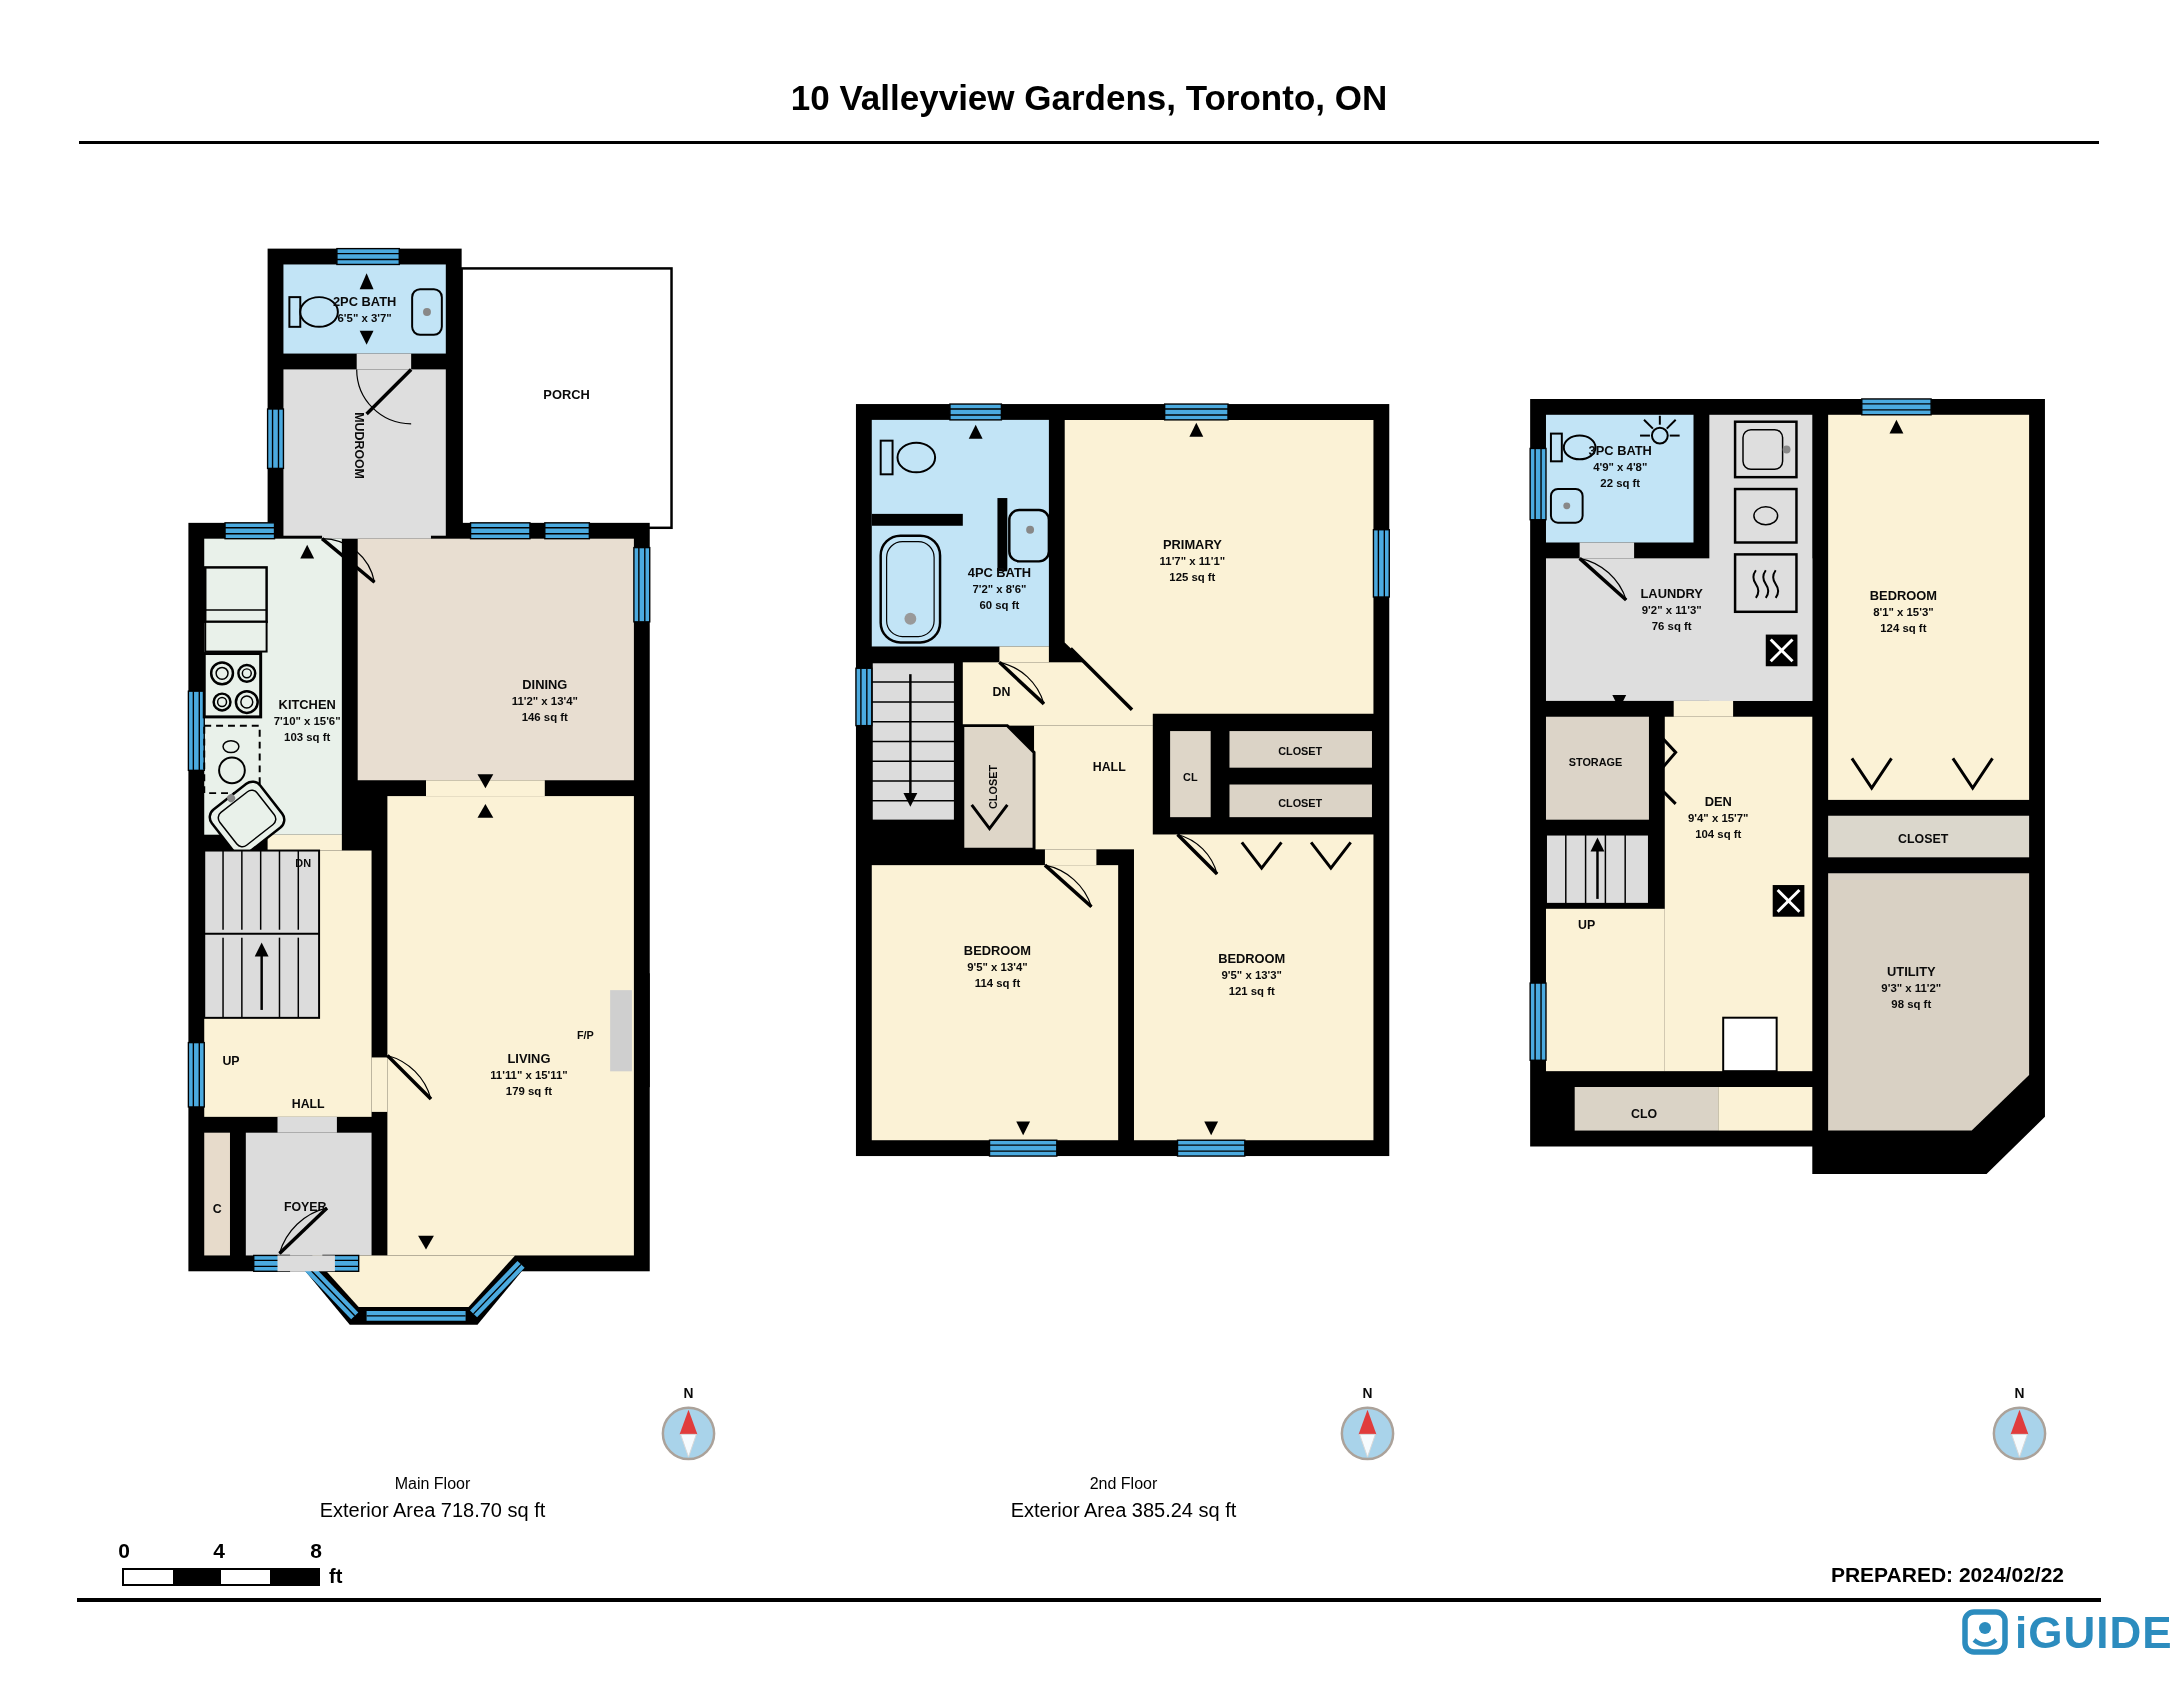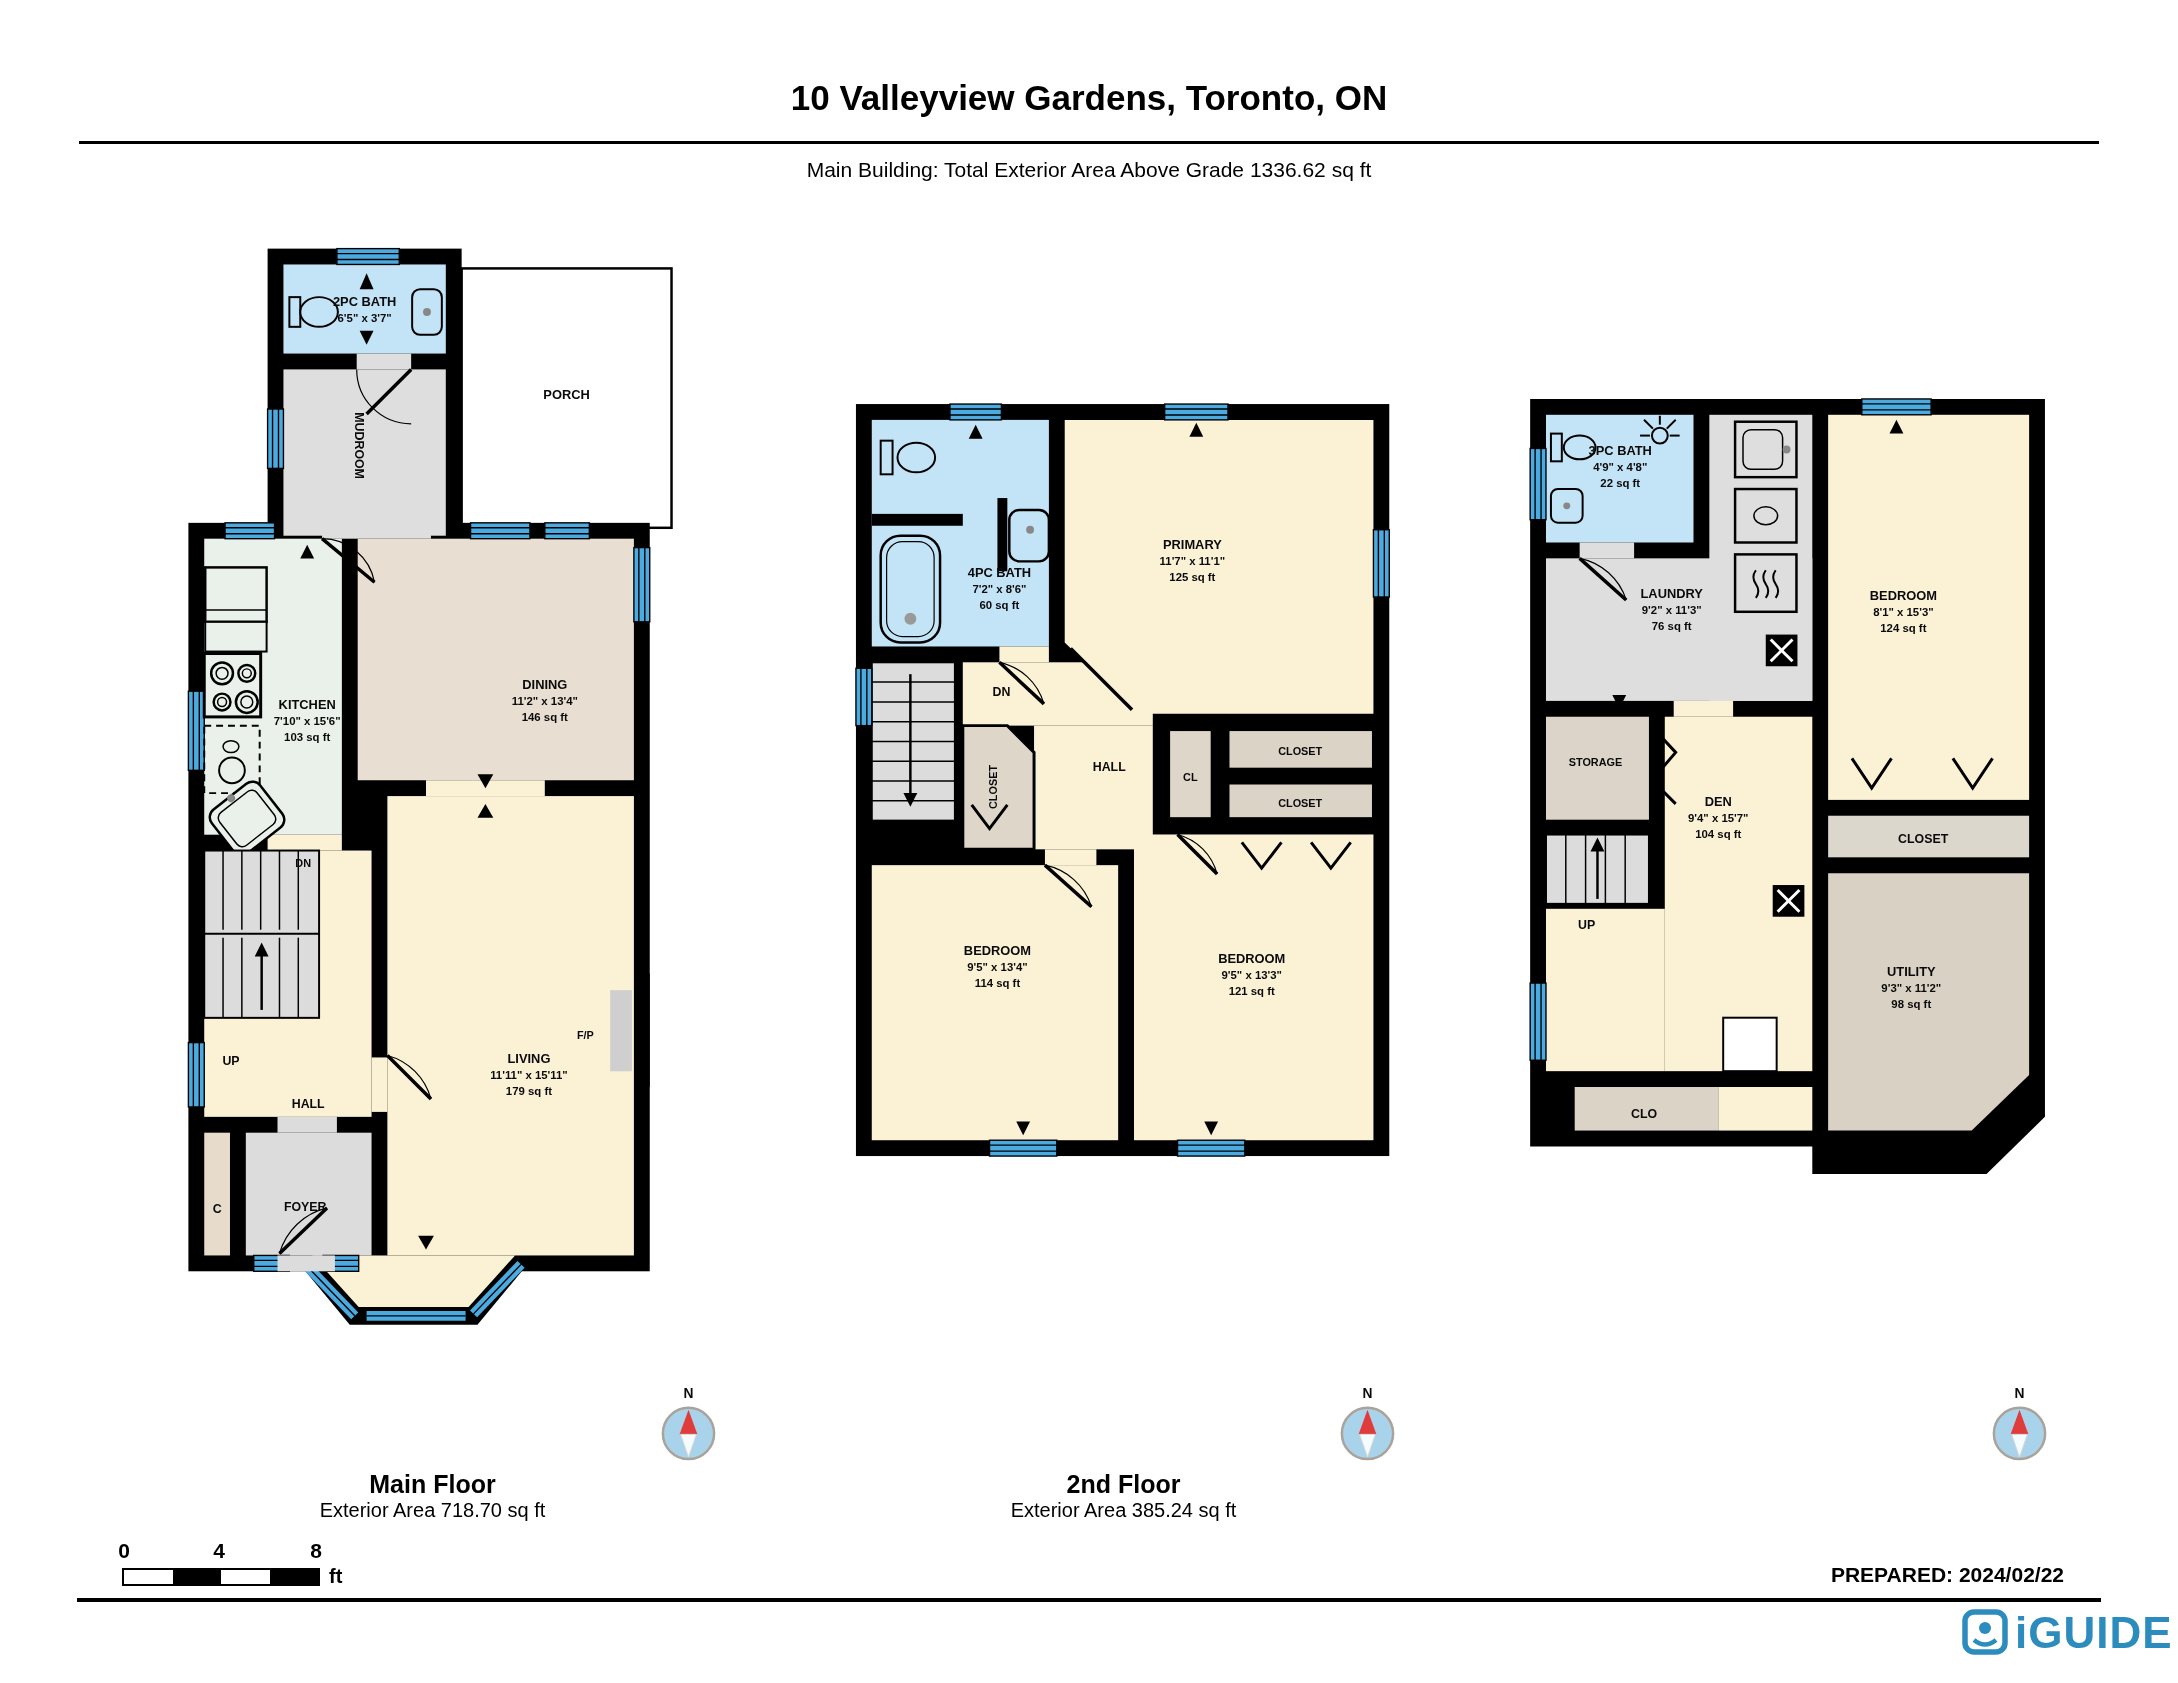--- a/index.html
+++ b/index.html
@@ -4,21 +4,21 @@
 <style>
   html,body{margin:0;padding:0;background:#fff;}
   .page{position:relative;width:2178px;height:1683px;background:#fff;overflow:hidden;
         font-family:"Liberation Sans",sans-serif;color:#000;margin-top:28px;}
   .abs{position:absolute;}
   .title{left:0;right:0;top:50px;text-align:center;font-size:35px;font-weight:bold;}
   .rule{background:#000;}
   .rule-top{left:79px;top:113px;width:2020px;height:3px;}
   .subtitle{left:0;right:0;top:130px;text-align:center;font-size:21px;}
   .floor-caption{width:515px;text-align:center;line-height:26px;}
-  .floor-caption .fc1{font-size:25px;font-weight:bold;}
+  .floor-caption .fc1{font-size:16px;font-weight:normal;}
   .floor-caption .fc2{font-size:20px;}
   .scale-num{font-size:21px;font-weight:bold;width:30px;text-align:center;}
   .scale-ft{font-size:20px;font-weight:bold;}
   .scalebar{left:122px;top:1540px;width:194px;height:14px;border:2px solid #000;display:flex;}
   .scalebar div{height:100%;}
   .prepared{left:1683px;top:1535px;width:381px;text-align:right;font-size:21px;font-weight:bold;}
   .rule-bottom{left:77px;top:1570px;width:2024px;height:4px;}
   .disclaimer{left:84px;top:1590px;width:1584px;font-size:19px;font-weight:bold;}
   .logo{left:1961px;top:1580px;display:flex;gap:6px;}
   .logo-text{font-size:44px;font-weight:bold;letter-spacing:1px;}
@@ -28,21 +28,20 @@
   text.rt{font-size:12.5px;}
   text.sm{font-size:11px;}
 </style>
 </head>
 <body>
 
 <div class="page">
 
   <div class="abs title">10 Valleyview Gardens, Toronto, ON</div>
   <div class="abs rule rule-top"></div>
-  <div class="abs subtitle">Main Building: Total Exterior Area Above Grade 1336.62 sq ft</div>
 
   <svg class="abs" style="left:129px;top:158px" width="594" height="1139" viewBox="0 0 600 1150">
 
     <rect x="336" y="83" width="212" height="262" fill="#fff" stroke="#000" stroke-width="2.5"></rect>
 
     <g>
       <rect x="140" y="63" width="196" height="290" fill="#000"></rect>
       <rect x="60" y="340" width="466" height="756" fill="#000"></rect>
       <polygon points="165,1080 410,1080 352,1150 223,1150" fill="#000"></polygon>
       <rect x="478" y="795" width="48" height="115" fill="#000"></rect>

